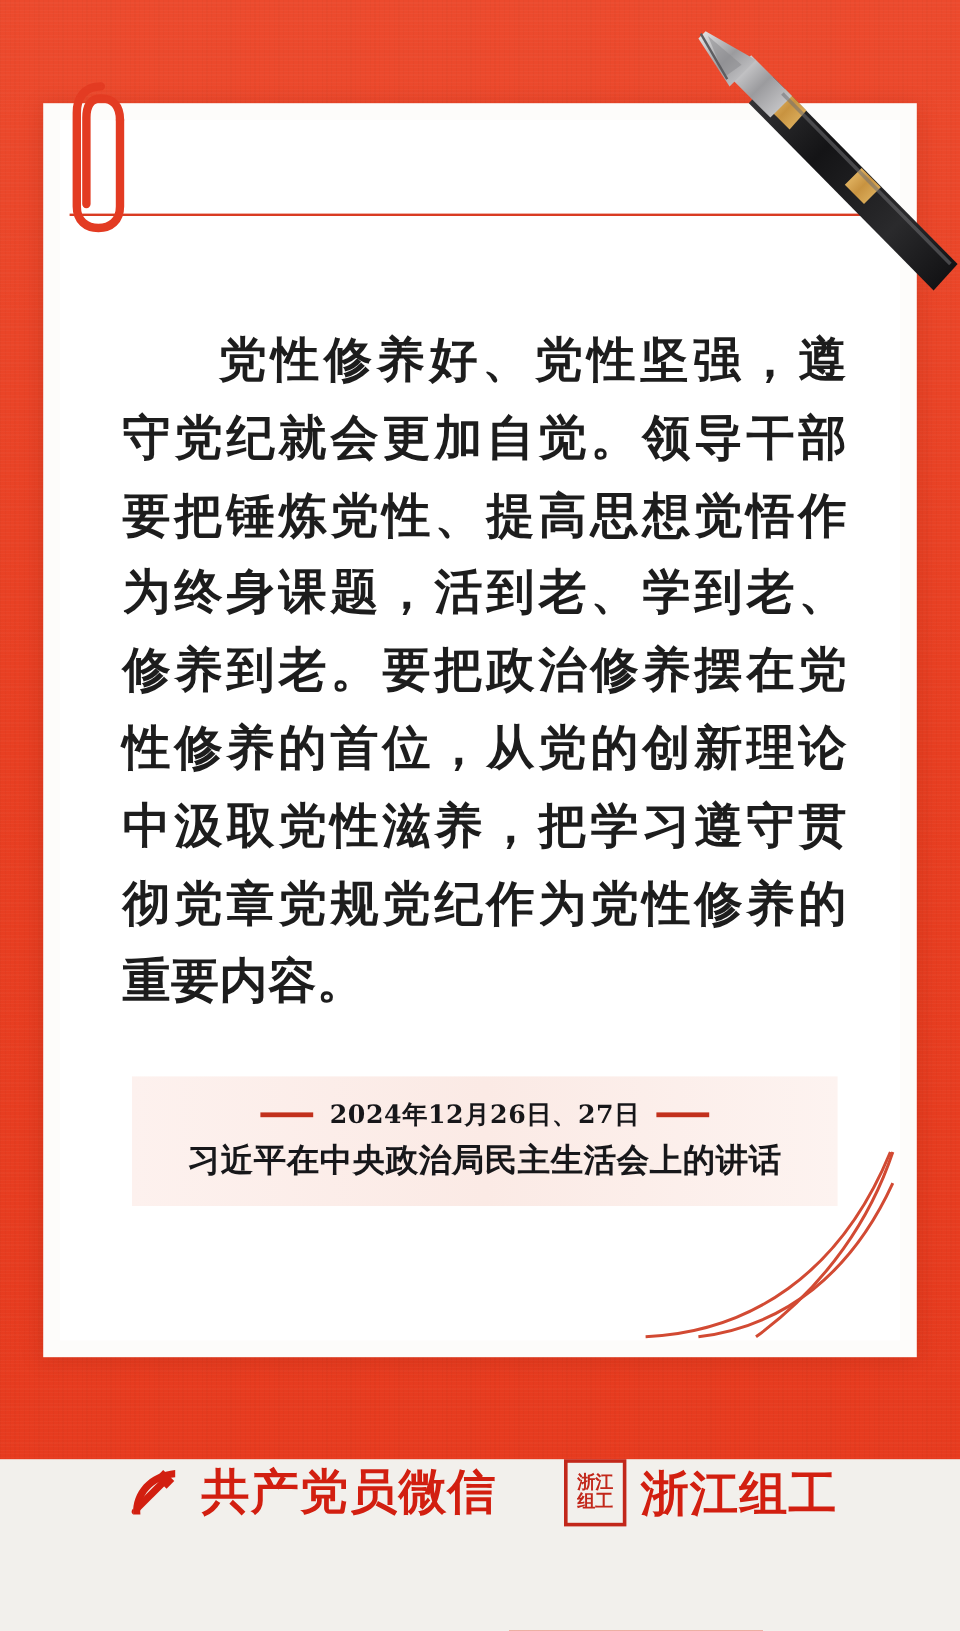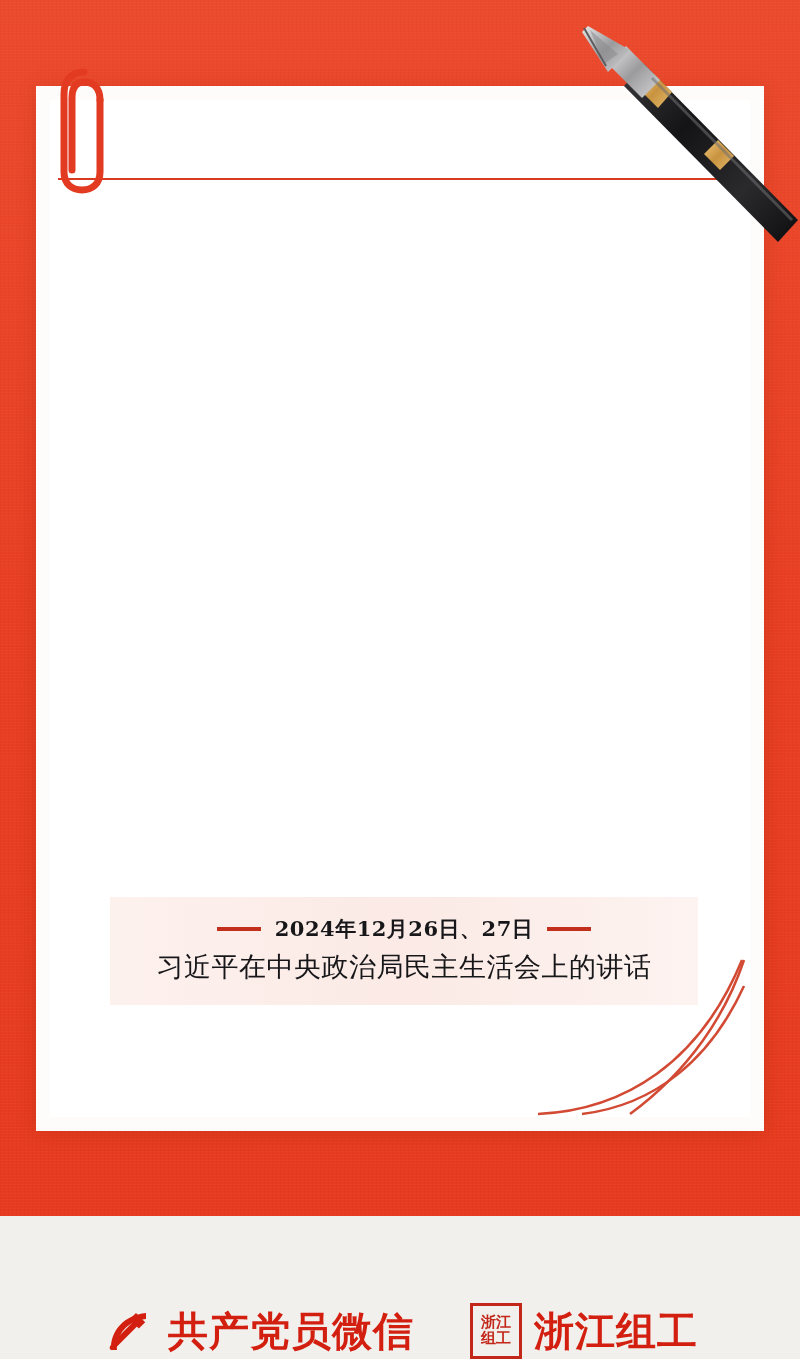--- a/index.html
+++ b/index.html
@@ -138,21 +138,21 @@
   .attrib-date {
     font-family: "DejaVu Serif", "Liberation Serif", serif;
     font-size: 21px;
     font-weight: 700;
     color: #17171a;
     letter-spacing: 0.5px;
   }
   .attrib-source {
     font-family: "DejaVu Serif", "Liberation Serif", serif;
     font-size: 27px;
-    font-weight: 400;
+    font-weight: 700;
     color: #17171a;
     letter-spacing: 0.5px;
   }
 
   
   .swoosh {
     position: absolute;
     right: 0;
     bottom: 0;
     width: 220px;
@@ -162,21 +162,21 @@
   }
 
   
   .footer-content {
     position: absolute;
     left: 0;
     right: 0;
     bottom: 0;
     height: 143px;
     display: flex;
-    align-items: flex-end;
+    align-items: flex-start;
     justify-content: center;
     gap: 56px;
     z-index: 5;
   }
   .brand {
     display: flex;
     align-items: center;
     gap: 12px;
   }
   .brand-text {
@@ -209,20 +209,21 @@
 
 <div class="poster"></div>
 
 <div class="footer-band"></div>
 
 <div class="card">
   <div class="card-inner">
 
     <div class="top-rule"></div>
 
+    <div class="quote">党性修养好、党性坚强，遵守党纪就会更加自觉。领导干部要把锤炼党性、提高思想觉悟作为终身课题，活到老、学到老、修养到老。要把政治修养摆在党性修养的首位，从党的创新理论中汲取党性滋养，把学习遵守贯彻党章党规党纪作为党性修养的重要内容。</div>
 
     <div class="attrib">
       <div class="attrib-date-row">
         <span class="dash"></span>
         <span class="attrib-date">2024年12月26日、27日</span>
         <span class="dash"></span>
       </div>
       <div class="attrib-source">习近平在中央政治局民主生活会上的讲话</div>
     </div>
 

